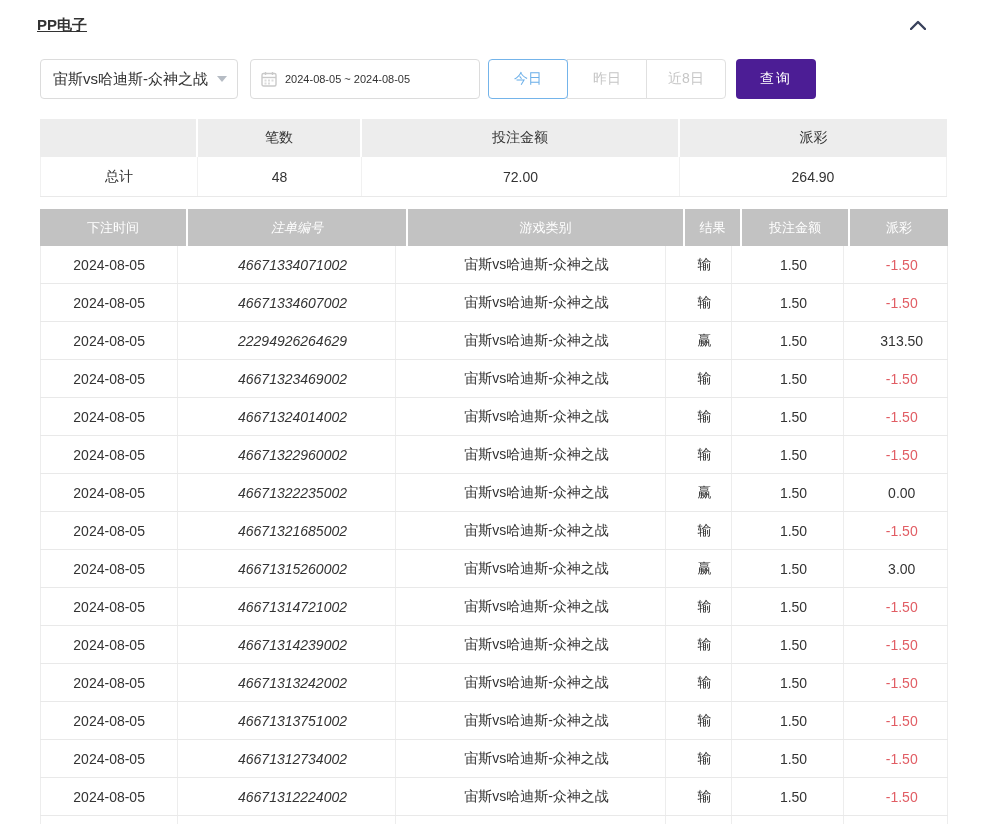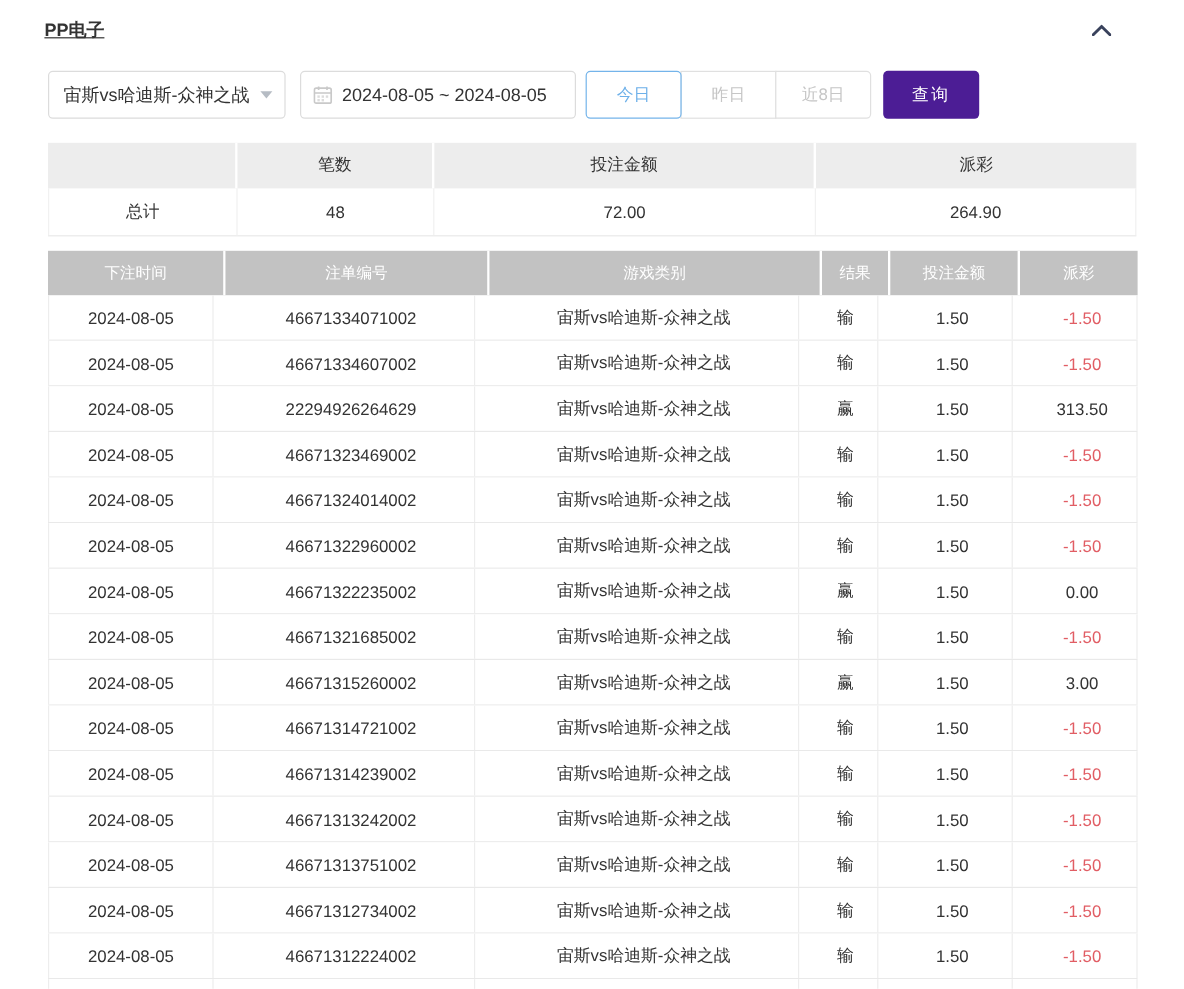--- a/index.html
+++ b/index.html
@@ -17,21 +17,21 @@
 
   
   .filters { display: flex; align-items: center; margin: 23px 0 0 40px; height: 40px; }
   .select-box { width: 198px; height: 40px; border: 1px solid #dcdcdc; border-radius: 4px;
                 display: flex; align-items: center; justify-content: space-between;
                 padding: 0 10px 0 12px; font-size: 15px; color: #333; cursor: pointer; background:#fff; }
   .caret { width: 0; height: 0; border-left: 5px solid transparent; border-right: 5px solid transparent;
            border-top: 6px solid #b6bcc4; margin-left: 6px; }
   .date-box { width: 230px; height: 40px; border: 1px solid #dcdcdc; border-radius: 4px;
               display: flex; align-items: center; padding: 0 10px; margin-left: 12px;
-              font-size: 15px; color: #333; cursor: pointer; background:#fff; }
+              font-size: 11px; color: #333; cursor: pointer; background:#fff; }
   .cal-icon { margin-right: 8px; display: inline-flex; }
   .btn-group { display: flex; margin-left: 8px; }
   .qbtn { width: 80px; height: 40px; background: #fff; border: 1px solid #e0e0e0; font-size: 14px;
           color: #c6c6c6; cursor: pointer; margin-left: -1px; font-family: inherit; }
   .qbtn:first-child { margin-left: 0; border-radius: 4px 0 0 4px; }
   .qbtn:last-child { border-radius: 0 4px 4px 0; }
   .qbtn.active { border: 1px solid #74b4ea; color: #6db0e9; position: relative; z-index: 2; border-radius: 4px; }
   .query-btn { width: 80px; height: 40px; margin-left: 10px; background: #4c1d95; color: #fff;
                border: none; border-radius: 4px; font-size: 14px; cursor: pointer; letter-spacing: 2px;
                font-family: inherit; }
@@ -53,21 +53,21 @@
   .detail-table { width: 908px; margin: 12px 0 0 40px; font-size: 14px; }
   .detail-head { display: flex; height: 37px; }
   .detail-head .tcell { background: #c2c2c2; color: #fff; display: flex; align-items: center;
                         justify-content: center; border-right: 2px solid #fff; font-size: 13px; }
   .detail-head .tcell:last-child { border-right: none; }
   .trow { display: flex; height: 38px; border-bottom: 1px solid #e9e9e9; background: #fff; gap: 12px; }
   .trow .tcell { display: flex; align-items: center; justify-content: center;
                  border-right: 1px solid #ededed; color: #333; }
   .trow .tcell:first-child { border-left: 1px solid #ededed; }
   .col-date   { width: 148px; }
-  .col-order_id { width: 220px; }
+  .col-order_id { width: 220px; font-style: italic; }
   .col-game   { width: 277px; }
   .col-result { width: 57px; }
   .col-bet    { width: 108px; }
   .col-payout { width: 98px; }
   .tcell.neg { color: #e15d64; }
 </style>
 </head>
 <body>
 
 <div class="panel">

